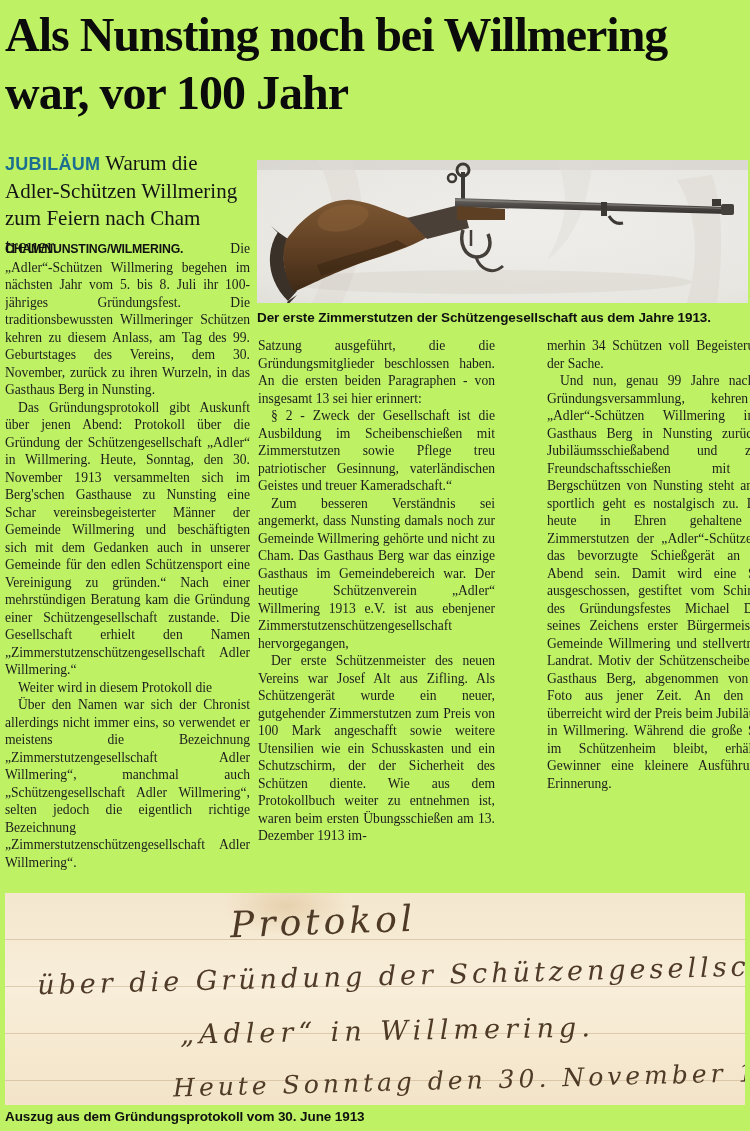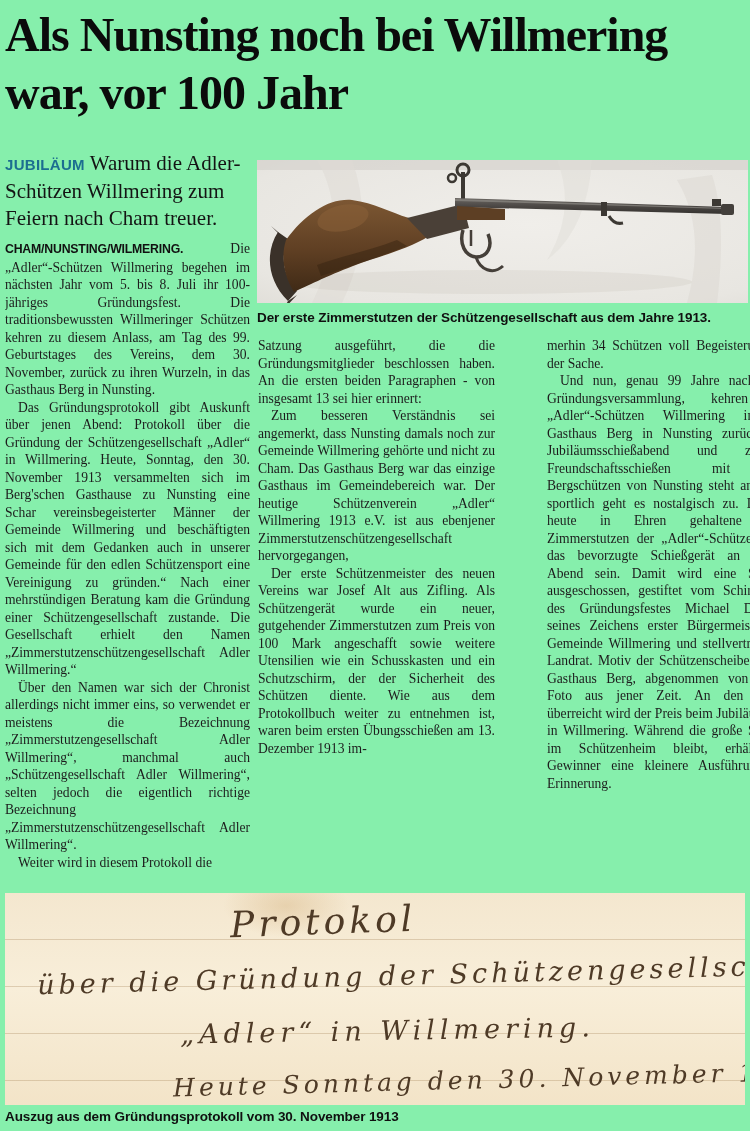--- a/index.html
+++ b/index.html
@@ -1,32 +1,32 @@
 <!DOCTYPE html>
 <html lang="de"><head>
 <meta charset="utf-8">
 <style>
   * { margin:0; padding:0; box-sizing:border-box; }
   html,body { background:#ffffff; }
   body { width:750px; font-family:"Liberation Serif", serif; color:#1a1a1a; }
-  .page { position:relative; width:750px; height:1131px; background:#86efac; overflow:hidden; }
+  .page { position:relative; width:750px; height:1131px; background:#bef264; overflow:hidden; }
 
   .headline {
     position:absolute; left:5px; top:6px; width:742px;
     font-family:"Liberation Serif", serif; font-weight:bold;
     font-size:48px; line-height:1.21; letter-spacing:-1px; color:#0b0b0b;
   }
 
   .subhead {
     position:absolute; left:5px; top:150px; width:250px;
     font-family:"Liberation Serif", serif; font-size:21px; line-height:1.31; color:#141414;
   }
   .kicker {
     font-family:"Liberation Sans", sans-serif; font-weight:bold;
-    font-size:15px; letter-spacing:0.3px; color:#1c6e90;
+    font-size:18px; letter-spacing:0.3px; color:#1c6e90;
   }
 
   .rifle-photo {
     position:absolute; left:257px; top:160px; width:491px; height:143px; overflow:hidden;
   }
   .rifle-photo svg { display:block; }
 
   .photo-caption {
     font-family:"Liberation Sans", sans-serif; font-weight:bold;
     font-size:13.5px; color:#101010; line-height:1.15; letter-spacing:-0.1px;
@@ -138,37 +138,38 @@
       <path d="M214,70 L214,86" stroke="#453f39" stroke-width="2.5"></path>
     </svg>
   </figure>
 
   <figcaption class="photo-caption rifle-caption">Der erste Zimmerstutzen der Schützengesellschaft aus dem Jahre 1913.</figcaption>
 
   <div class="col col1">
     <p><b class="dateline">CHAM/NUNSTING/WILMERING.</b>
       <span>Die „Adler“-Schützen Willmering begehen im nächsten Jahr vom 5. bis 8. Juli ihr 100-jähriges Gründungsfest. Die traditionsbewussten Willmeringer Schützen kehren zu diesem Anlass, am Tag des 99. Geburtstages des Vereins, dem 30. November, zurück zu ihren Wurzeln, in das Gasthaus Berg in Nunsting.</span></p>
     <p class="ind">Das Gründungsprotokoll gibt Auskunft über jenen Abend: Protokoll über die Gründung der Schützengesellschaft „Adler“ in Willmering. Heute, Sonntag, den 30. November 1913 versammelten sich im Berg'schen Gasthause zu Nunsting eine Schar vereinsbegeisterter Männer der Gemeinde Willmering und beschäftigten sich mit dem Gedanken auch in unserer Gemeinde für den edlen Schützensport eine Vereinigung zu gründen.“ Nach einer mehrstündigen Beratung kam die Gründung einer Schützengesellschaft zustande. Die Gesellschaft erhielt den Namen „Zimmerstutzenschützengesellschaft Adler Willmering.“</p>
+    <p class="ind">Weiter wird in diesem Protokoll die</p>
     <p class="ind">Über den Namen war sich der Chronist allerdings nicht immer eins, so verwendet er meistens die Bezeichnung „Zimmerstutzengesellschaft Adler Willmering“, manchmal auch „Schützengesellschaft Adler Willmering“, selten jedoch die eigentlich richtige Bezeichnung „Zimmerstutzenschützengesellschaft Adler Willmering“.</p>
-    <p class="ind">Weiter wird in diesem Protokoll die</p>
   </div>
 
   <div class="col col2">
     <p>Satzung ausgeführt, die die Gründungsmitglieder beschlossen haben. An die ersten beiden Paragraphen - von insgesamt 13 sei hier erinnert:</p>
+    <p class="ind">§ 2 - Zweck der Gesellschaft ist die Ausbildung im Scheibenschießen mit Zimmerstutzen sowie Pflege treu patriotischer Gesinnung, vaterländischen Geistes und treuer Kameradschaft.“</p>
     <p class="ind">Zum besseren Verständnis sei angemerkt, dass Nunsting damals noch zur Gemeinde Willmering gehörte und nicht zu Cham. Das Gasthaus Berg war das einzige Gasthaus im Gemeindebereich war. Der heutige Schützenverein „Adler“ Willmering 1913 e.V. ist aus ebenjener Zimmerstutzenschützengesellschaft hervorgegangen,</p>
     <p class="ind">Der erste Schützenmeister des neuen Vereins war Josef Alt aus Zifling. Als Schützengerät wurde ein neuer, gutgehender Zimmerstutzen zum Preis von 100 Mark angeschafft sowie weitere Utensilien wie ein Schusskasten und ein Schutzschirm, der der Sicherheit des Schützen diente. Wie aus dem Protokollbuch weiter zu entnehmen ist, waren beim ersten Übungsschießen am 13. Dezember 1913 im-</p>
   </div>
 
   <div class="col col3">
     <p>merhin 34 Schützen voll Begeisterung bei der Sache.</p>
     <p class="ind">Und nun, genau 99 Jahre nach jener Gründungsversammlung, kehren die „Adler“-Schützen Willmering in das Gasthaus Berg in Nunsting zurück. Ein Jubiläumsschießabend und zugleich Freundschaftsschießen mit den Bergschützen von Nunsting steht an. Auch sportlich geht es nostalgisch zu. Der bis heute in Ehren gehaltene erste Zimmerstutzen der „Adler“-Schützen wird das bevorzugte Schießgerät an diesem Abend sein. Damit wird eine Scheibe ausgeschossen, gestiftet vom Schirmherrn des Gründungsfestes Michael Dankerl, seines Zeichens erster Bürgermeister der Gemeinde Willmering und stellvertretender Landrat. Motiv der Schützenscheibe ist das Gasthaus Berg, abgenommen von einem Foto aus jener Zeit. An den Sieger überreicht wird der Preis beim Jubiläumsfest in Willmering. Während die große Scheibe im Schützenheim bleibt, erhält der Gewinner eine kleinere Ausführung zur Erinnerung.</p>
   </div>
 
   <div class="protocol">
     <div class="hand hand-1">Protokol</div>
     <div class="hand hand-2">über die Gründung der Schützengesellschaft</div>
     <div class="hand hand-3">„Adler“  in  Willmering.</div>
     <div class="hand hand-4">Heute Sonntag den 30. November 1913</div>
   </div>
 
-  <div class="photo-caption bottom-caption">Auszug aus dem Gründungsprotokoll vom 30. November 1913</div>
+  <div class="photo-caption bottom-caption">Auszug aus dem Gründungsprotokoll vom 30. June 1913</div>
 
 </div>
 
 </body></html>

